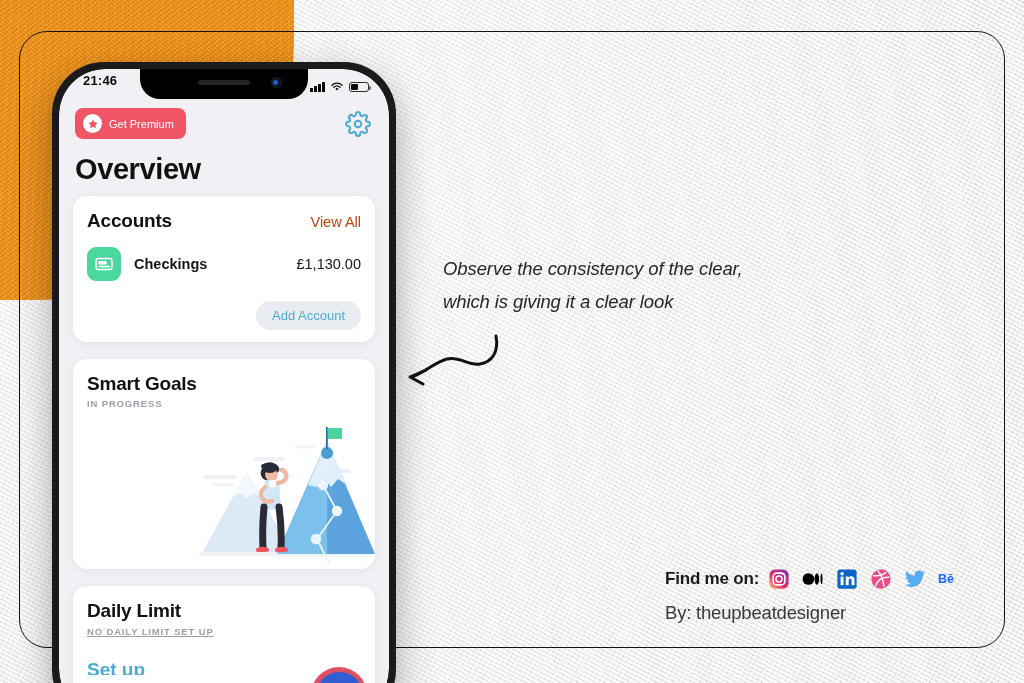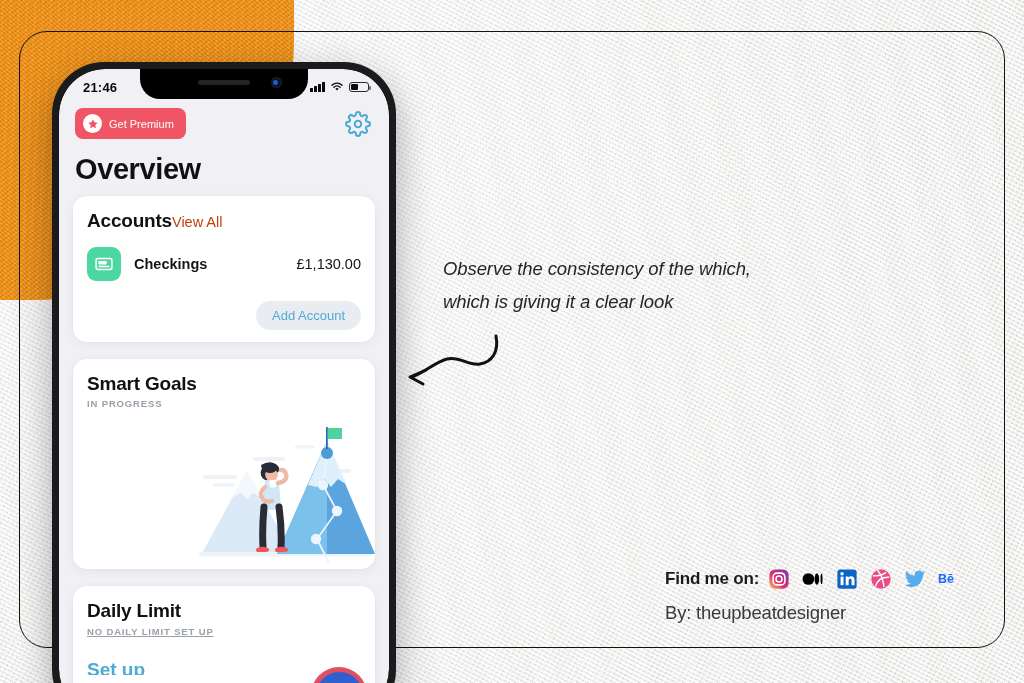--- a/index.html
+++ b/index.html
@@ -104,21 +104,21 @@
     box-shadow: inset 0 0 0 1.5px #191c24;
   }
   .cam::after{
     content:""; position:absolute; left:2px; top:2.5px;
     width:5px; height:5px; border-radius:50%; background:#1b5fd4;
   }
 
   
   .statusbar{
     position:absolute; top:0; left:0; right:0; height:32px;
-    display:flex; align-items:center; justify-content:space-between;
+    display:flex; justify-content:space-between;
     padding:4px 20px 0 24px;
     z-index:5;
   }
   .clock{ font-size:13px; font-weight:700; color:#0a0a0a; letter-spacing:.2px; }
   .status-right{ display:flex; align-items:center; gap:5px; }
   .bars{ display:flex; align-items:flex-end; gap:1.5px; height:10px; }
   .bars i{ display:block; width:2.6px; background:#0a0a0a; border-radius:.6px; }
   .bars i:nth-child(1){ height:4px; }
   .bars i:nth-child(2){ height:6px; }
   .bars i:nth-child(3){ height:8px; }
@@ -170,21 +170,21 @@
   
   .card{
     background:#fff;
     border-radius:14px;
     box-shadow:0 2px 10px rgba(35,40,60,.07), 0 0 0 .5px rgba(0,0,0,.015);
     margin-bottom:17px;
     padding:14px 14px 12px 14px;
     position:relative;
     overflow:hidden;
   }
-  .card-head{ display:flex; align-items:baseline; }
+  .card-head{ display:flex; align-items:baseline; justify-content:space-between; }
   .card-title{ font-size:19px; font-weight:800; color:#111; letter-spacing:-.2px; }
   .link{ font-size:14.5px; font-weight:500; color:#c2410c; cursor:pointer; }
 
   .acct-row{
     display:flex; align-items:center; gap:13px;
     margin-top:15px;
   }
   .acct-icon{
     width:34px; height:34px; border-radius:9px;
     background:#4cd6a0; display:flex; align-items:center; justify-content:center;
@@ -420,21 +420,21 @@
 
           <div class="fab-ghost-white"></div>
           <div class="fab-ghost"></div>
           <button class="fab">+</button>
         </div>
       </div>
     </div>
   </div>
 
   <div class="note">
-    <div>Observe the consistency of the which,</div>
+    <div>Observe the consistency of the clear,</div>
     <div>which is giving it a clear look</div>
   </div>
 
   <div class="arrow">
     <svg viewBox="0 0 110 60">
       <path d="M96 6 C99 22, 92 32, 80 34 C68 36, 60 26, 47 29 C35 32, 24 43, 12 47" fill="none" stroke="#111" stroke-width="3" stroke-linecap="round"></path>
       <path d="M10 47 L26 40 M10 47 L23 54" fill="none" stroke="#111" stroke-width="3" stroke-linecap="round"></path>
     </svg>
   </div>
 

